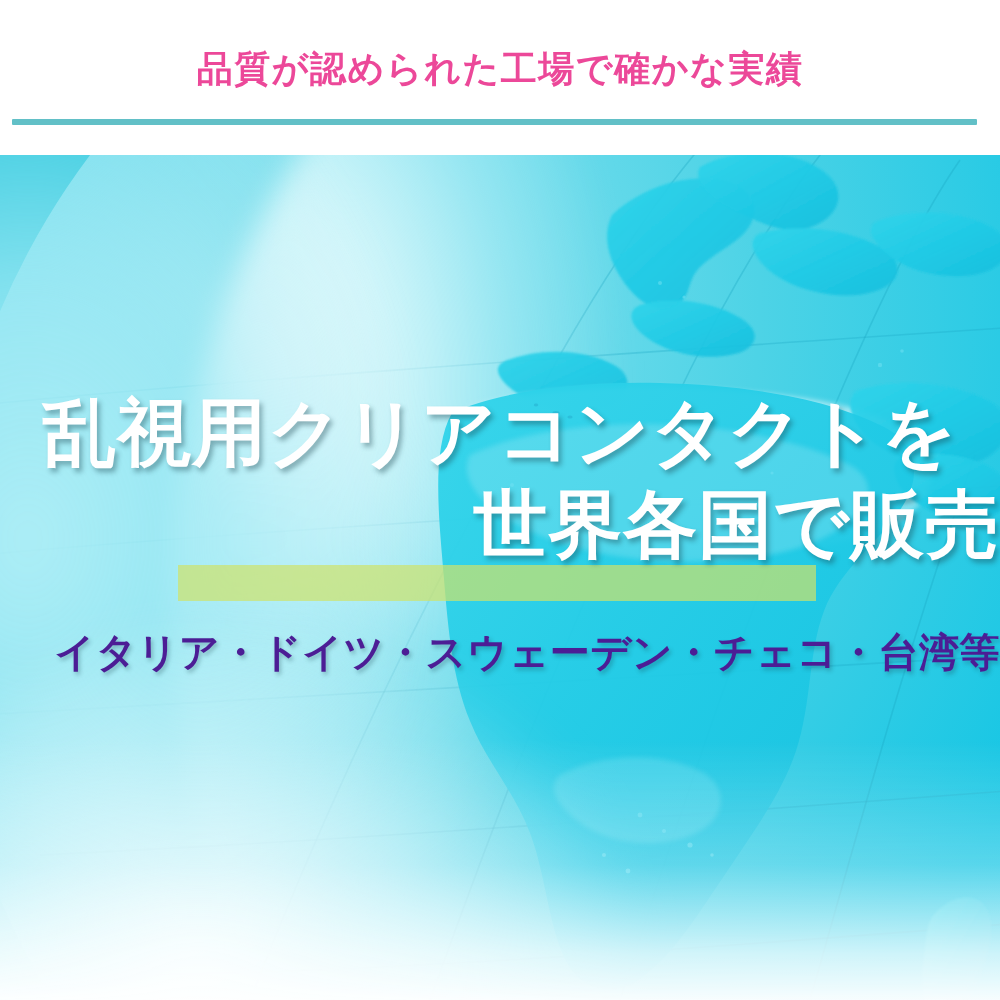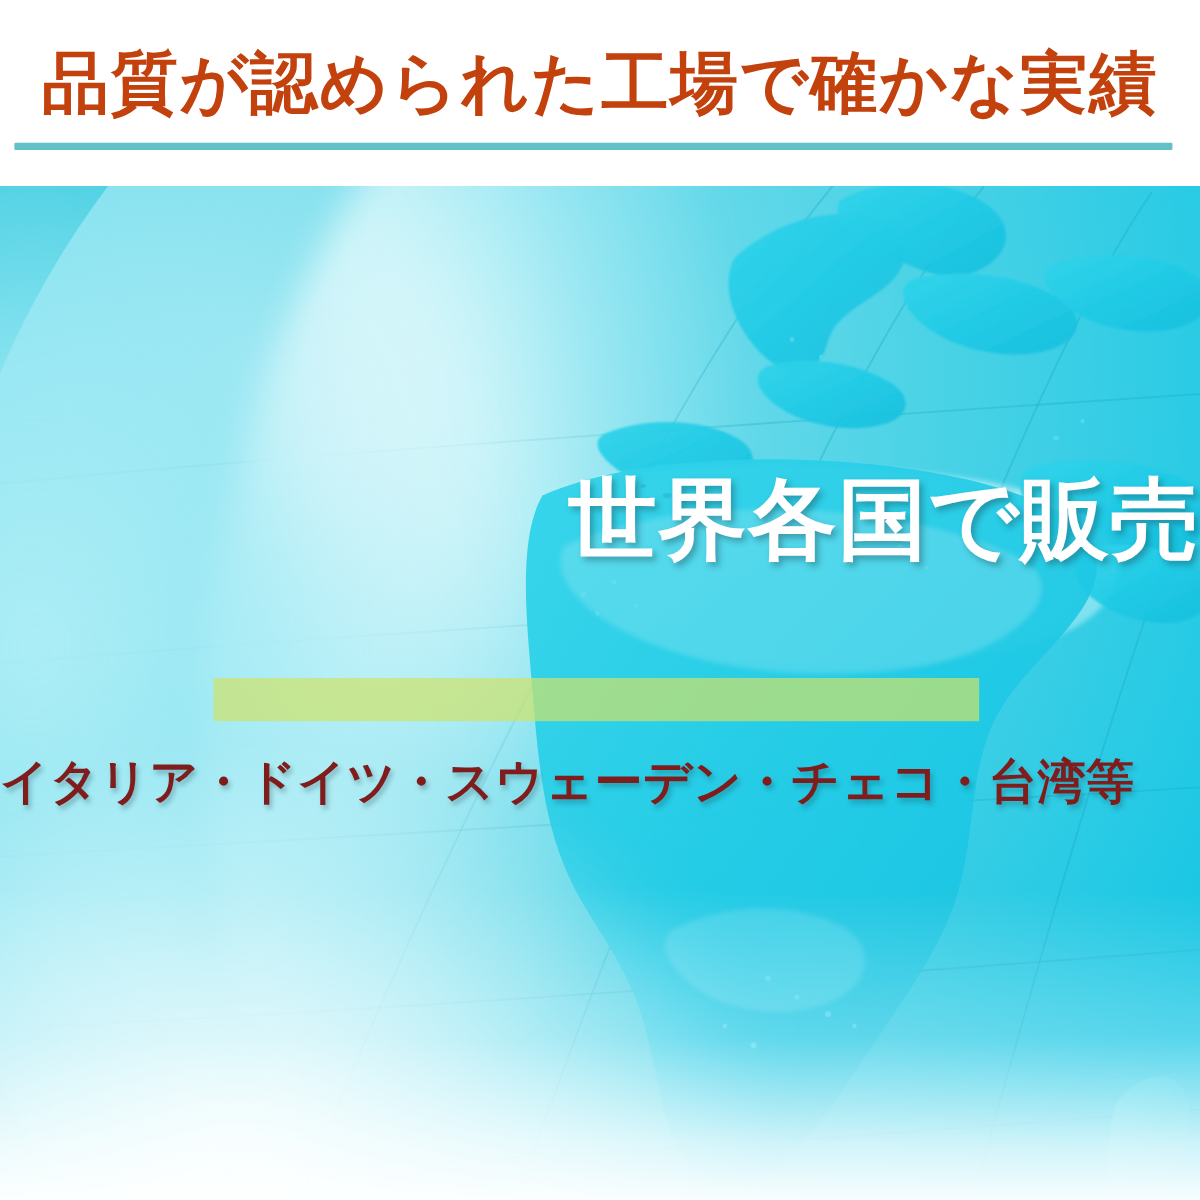--- a/index.html
+++ b/index.html
@@ -29,22 +29,22 @@
     height: 155px;
     background: #ffffff;
     z-index: 30;
   }
   .header-title {
     position: absolute;
     left: 0;
     top: 38px;
     width: 1000px;
     text-align: center;
-    color: #c2410c;
-    font-size: 56px;
+    color: #ec4899;
+    font-size: 36px;
     line-height: 62px;
     font-weight: bold;
     letter-spacing: 1.5px;
     white-space: nowrap;
   }
   .header-rule {
     position: absolute;
     left: 12px;
     top: 119px;
     width: 965px;
@@ -156,22 +156,22 @@
     letter-spacing: 1px;
     text-shadow: 3px 4px 5px rgba(20,60,70,0.38);
     white-space: nowrap;
   }
   .headline .line2 { display: block; text-align: right; }
   .subline {
     position: absolute;
     left: 0;
     top: 472px;
     width: 1000px;
-    text-align: left;
-    color: #7f1d1d;
+    text-align: right;
+    color: #4c1d95;
     font-size: 40px;
     line-height: 50px;
     font-weight: bold;
     letter-spacing: 0.5px;
     text-shadow: 2px 3px 4px rgba(20,60,70,0.30);
     white-space: nowrap;
   }
 </style>
 </head>
 <body>
@@ -309,19 +309,20 @@
         <ellipse cx="536" cy="250" rx="2.2" ry="1.4"></ellipse>
       </g>
     </svg>
 
     <div class="bottomleft-fade"></div>
     <div class="bottom-fade"></div>
 
     <div class="overlay">
       <div class="highlight-bar"></div>
       <div class="headline">
+        <span>乱視用クリアコンタクトを</span>
         <span class="line2">世界各国で販売</span>
       </div>
       <div class="subline">イタリア・ドイツ・スウェーデン・チェコ・台湾等</div>
     </div>
 
   </div>
 </div>
 
 </body></html>

